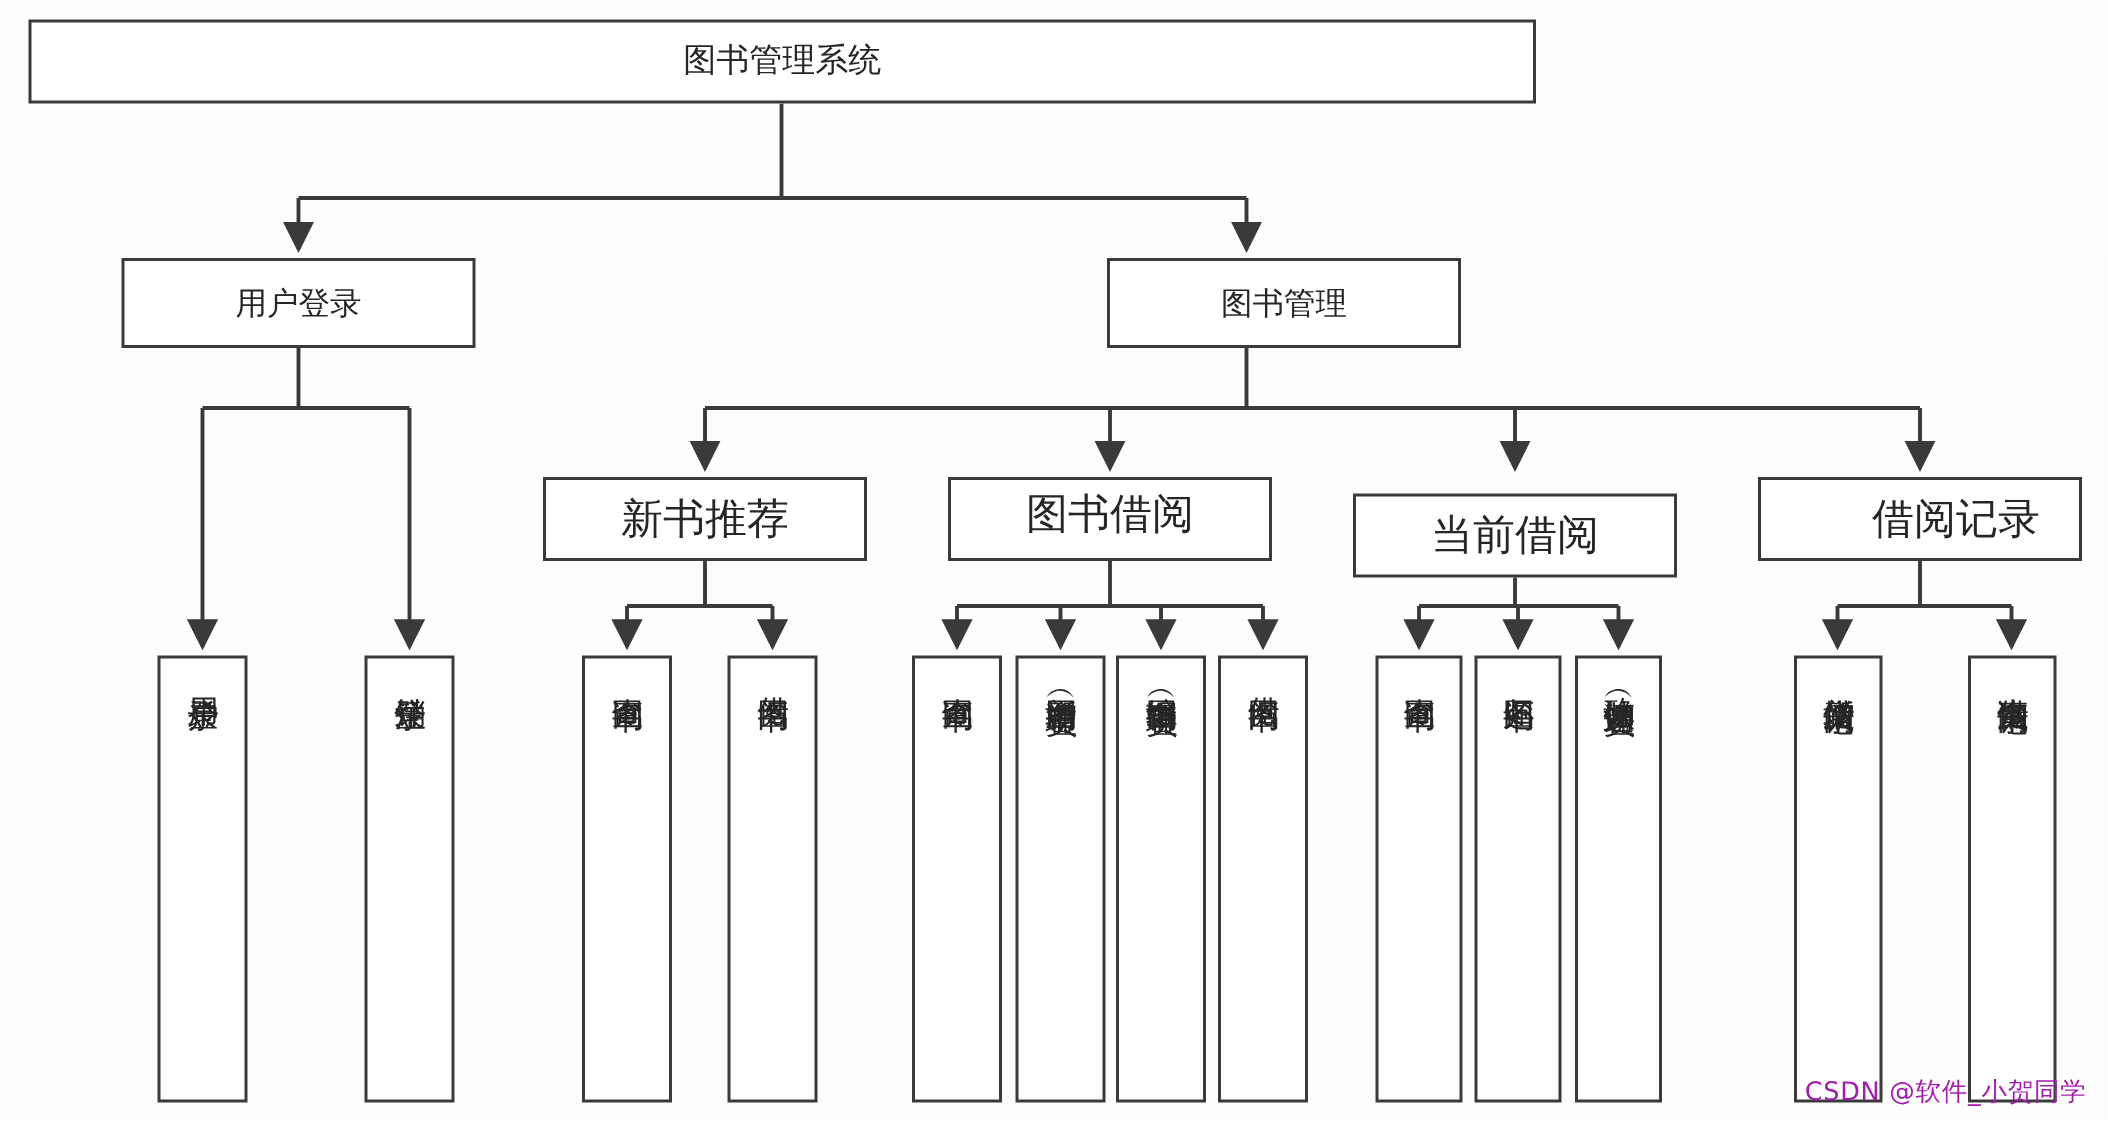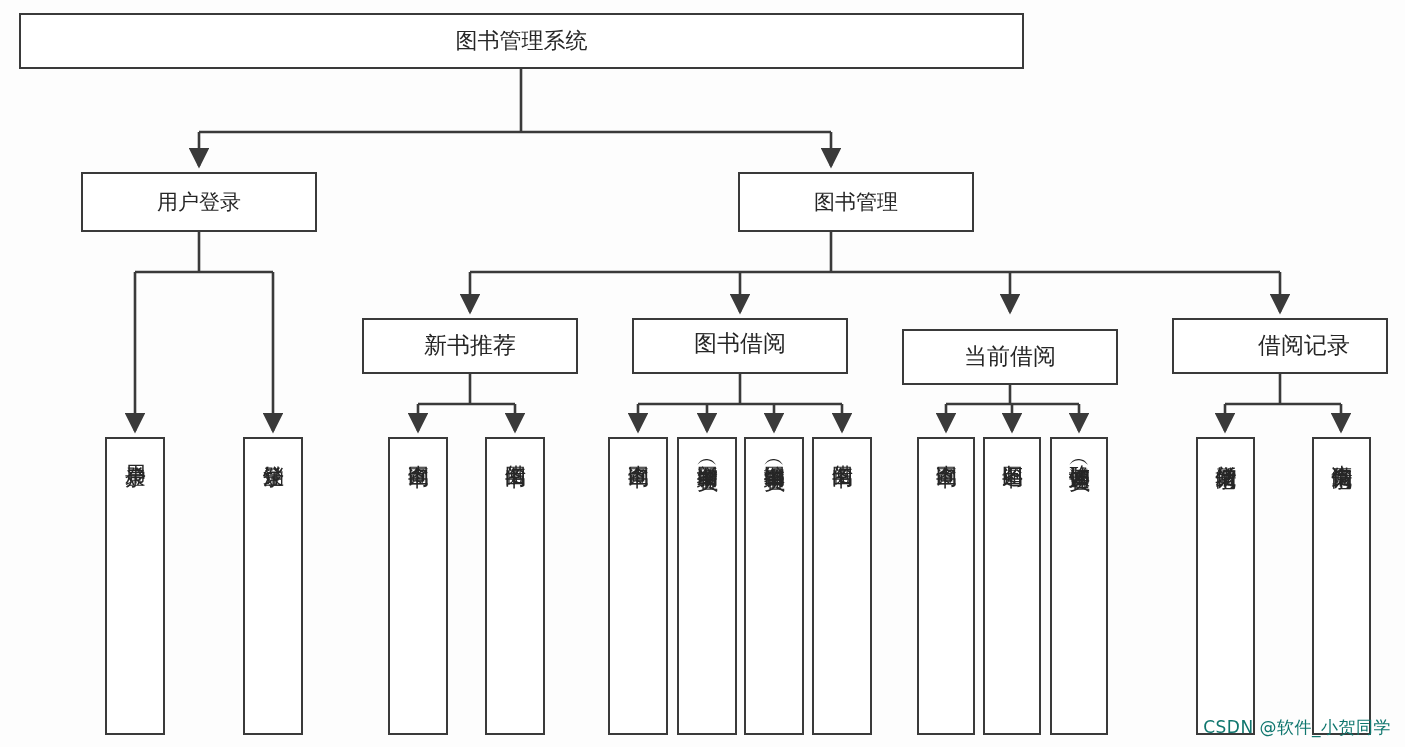--- a/index.html
+++ b/index.html
@@ -31,21 +31,21 @@
     background: #ffffff;
     border: 2.5px solid #3a3a3a;
     display: flex;
     align-items: center;
     justify-content: center;
     color: #262626;
     z-index: 3;
   }
   .node.level-root  { font-size: 22px; }
   .node.level-two   { font-size: 21px; }
-  .node.level-three { font-size: 23px; }
+  .node.level-three { font-size: 28px; }
   .node .label {
     line-height: 1.18;
     white-space: pre;
     text-align: left;
   }
   
   .node.leaf {
     align-items: flex-start;
     padding-top: 9px;
     font-size: 21px;
@@ -56,21 +56,21 @@
     letter-spacing: 1px;
     line-height: 1;
     white-space: pre;
     text-align: left;
   }
   #watermark {
     position: absolute;
     right: 14px;
     bottom: 8px;
     font-size: 17px;
-    color: #0f766e;
+    color: #a21caf;
     letter-spacing: 0.5px;
     z-index: 6;
     pointer-events: none;
     white-space: nowrap;
   }
 </style>
 </head>
 <body>
 
 <div id="canvas">

